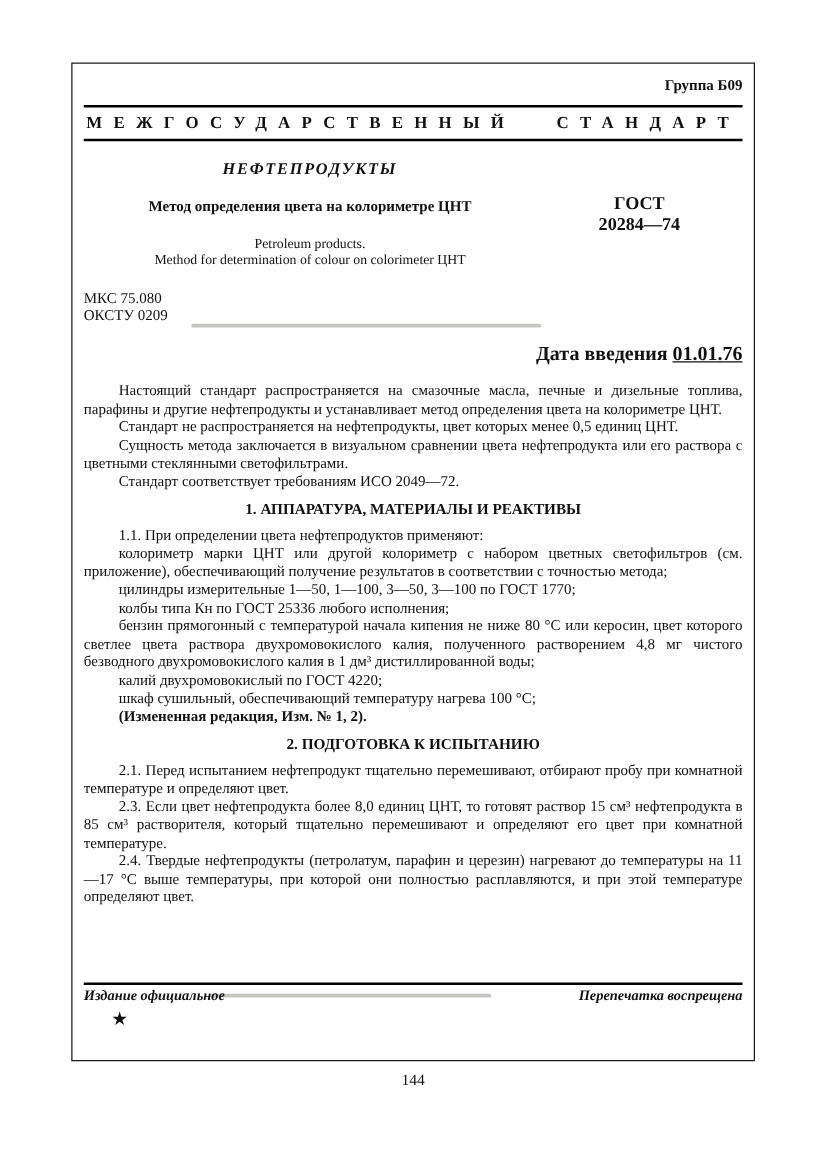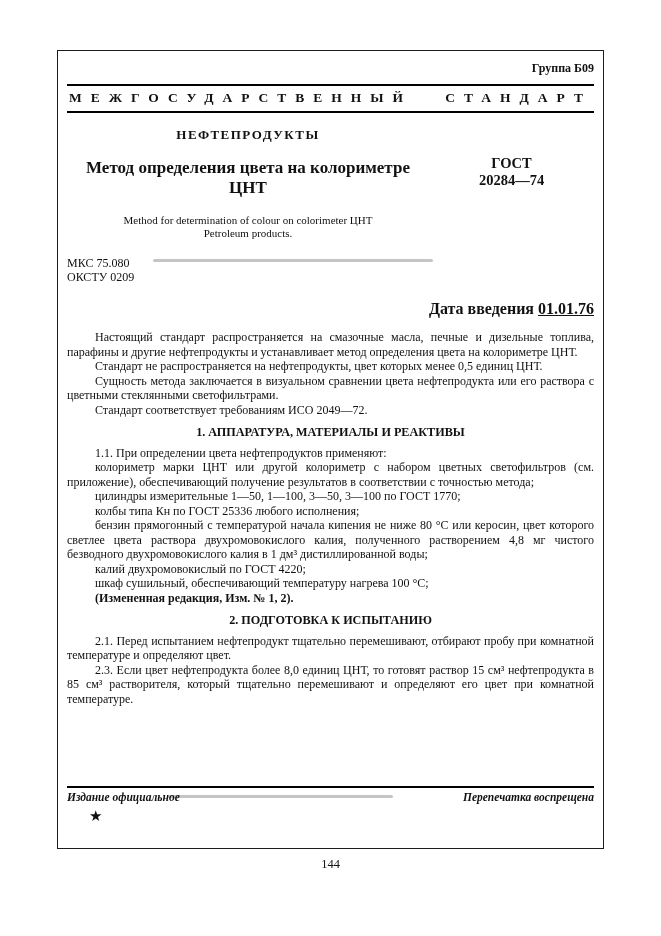--- a/index.html
+++ b/index.html
@@ -25,22 +25,22 @@
   .banner {
     display: flex; justify-content: space-between; align-items: baseline;
     border-top: 2px solid #000; border-bottom: 2px solid #000;
     margin-top: 8px; padding: 4px 2px 5px 2px;
     font-weight: bold; font-size: 13.5px; white-space: nowrap;
   }
   .banner span { letter-spacing: 9px; }
 
   .title-block { display: flex; margin-top: 12px; }
   .title-left { flex: 1 1 auto; text-align: center; padding: 0 6px; }
-  .doc-title { font-weight: bold; font-size: 13px; letter-spacing: 1.5px; margin-top: 2px; }
-  .doc-subtitle { font-weight: bold; font-size: 17px; margin-top: 15px; }
+  .doc-title { font-weight: bold; font-size: 13px; letter-spacing: 1.5px; margin-top: 2px; font-style: italic; }
+  .doc-subtitle { font-weight: bold; font-size: 12px; margin-top: 15px; }
   .title-en { font-size: 11px; line-height: 13px; margin-top: 16px; }
   .gost-box { width: 165px; flex: 0 0 165px; text-align: center; font-weight: bold; font-size: 14.5px; line-height: 17px; padding-top: 30px; }
 
   .codes { font-size: 12px; line-height: 14px; margin-top: 16px; }
 
   .date-line { text-align: right; font-weight: bold; font-size: 16px; margin-top: 16px; }
   .date-line .u { text-decoration: underline; }
 
   .body-text { margin-top: 12px; font-size: 12px; line-height: 14.5px; text-align: justify; }
   .body-text p { margin: 0; text-indent: 28px; }
@@ -69,22 +69,22 @@
     <div class="banner">
       <span>МЕЖГОСУДАРСТВЕННЫЙ</span>
       <span>СТАНДАРТ</span>
     </div>
 
     <div class="title-block">
       <div class="title-left">
         <div class="doc-title">НЕФТЕПРОДУКТЫ</div>
         <div class="doc-subtitle">Метод определения цвета на колориметре ЦНТ</div>
         <div class="title-en">
+          <div>Petroleum products.</div>
           <div>Method for determination of colour on colorimeter ЦНТ</div>
-          <div>Petroleum products.</div>
         </div>
       </div>
       <div class="gost-box">
         <div>ГОСТ</div>
         <div>20284—74</div>
       </div>
     </div>
 
     <div class="codes">
       <div>МКС 75.080</div>
@@ -109,20 +109,21 @@
       <p>цилиндры измерительные 1—50, 1—100, 3—50, 3—100 по ГОСТ 1770;</p>
       <p>колбы типа Кн по ГОСТ 25336 любого исполнения;</p>
       <p>бензин прямогонный с температурой начала кипения не ниже 80 °С или керосин, цвет которого светлее цвета раствора двухромовокислого калия, полученного растворением 4,8 мг чистого безводного двухромовокислого калия в 1 дм³ дистиллированной воды;</p>
       <p>калий двухромовокислый по ГОСТ 4220;</p>
       <p>шкаф сушильный, обеспечивающий температуру нагрева 100 °С;</p>
       <p class="note">(Измененная редакция, Изм. № 1, 2).</p>
 
       <h3 class="sec">2. ПОДГОТОВКА К ИСПЫТАНИЮ</h3>
       <p>2.1. Перед испытанием нефтепродукт тщательно перемешивают, отбирают пробу при комнатной температуре и определяют цвет.</p>
       <p>2.3. Если цвет нефтепродукта более 8,0 единиц ЦНТ, то готовят раствор 15 см³ нефтепродукта в 85 см³ растворителя, который тщательно перемешивают и определяют его цвет при комнатной температуре.</p>
+      <p>2.4. Твердые нефтепродукты (петролатум, парафин и церезин) нагревают до температуры на 11—17 °С выше температуры, при которой они полностью расплавляются, и при этой температуре определяют цвет.</p>
     </div>
 
     <div class="artifact a2"></div>
 
     <div class="footer-block">
       <div class="footer-rule"></div>
       <div class="footer-row">
         <span>Издание официальное</span>
         <span>Перепечатка воспрещена</span>
       </div>

